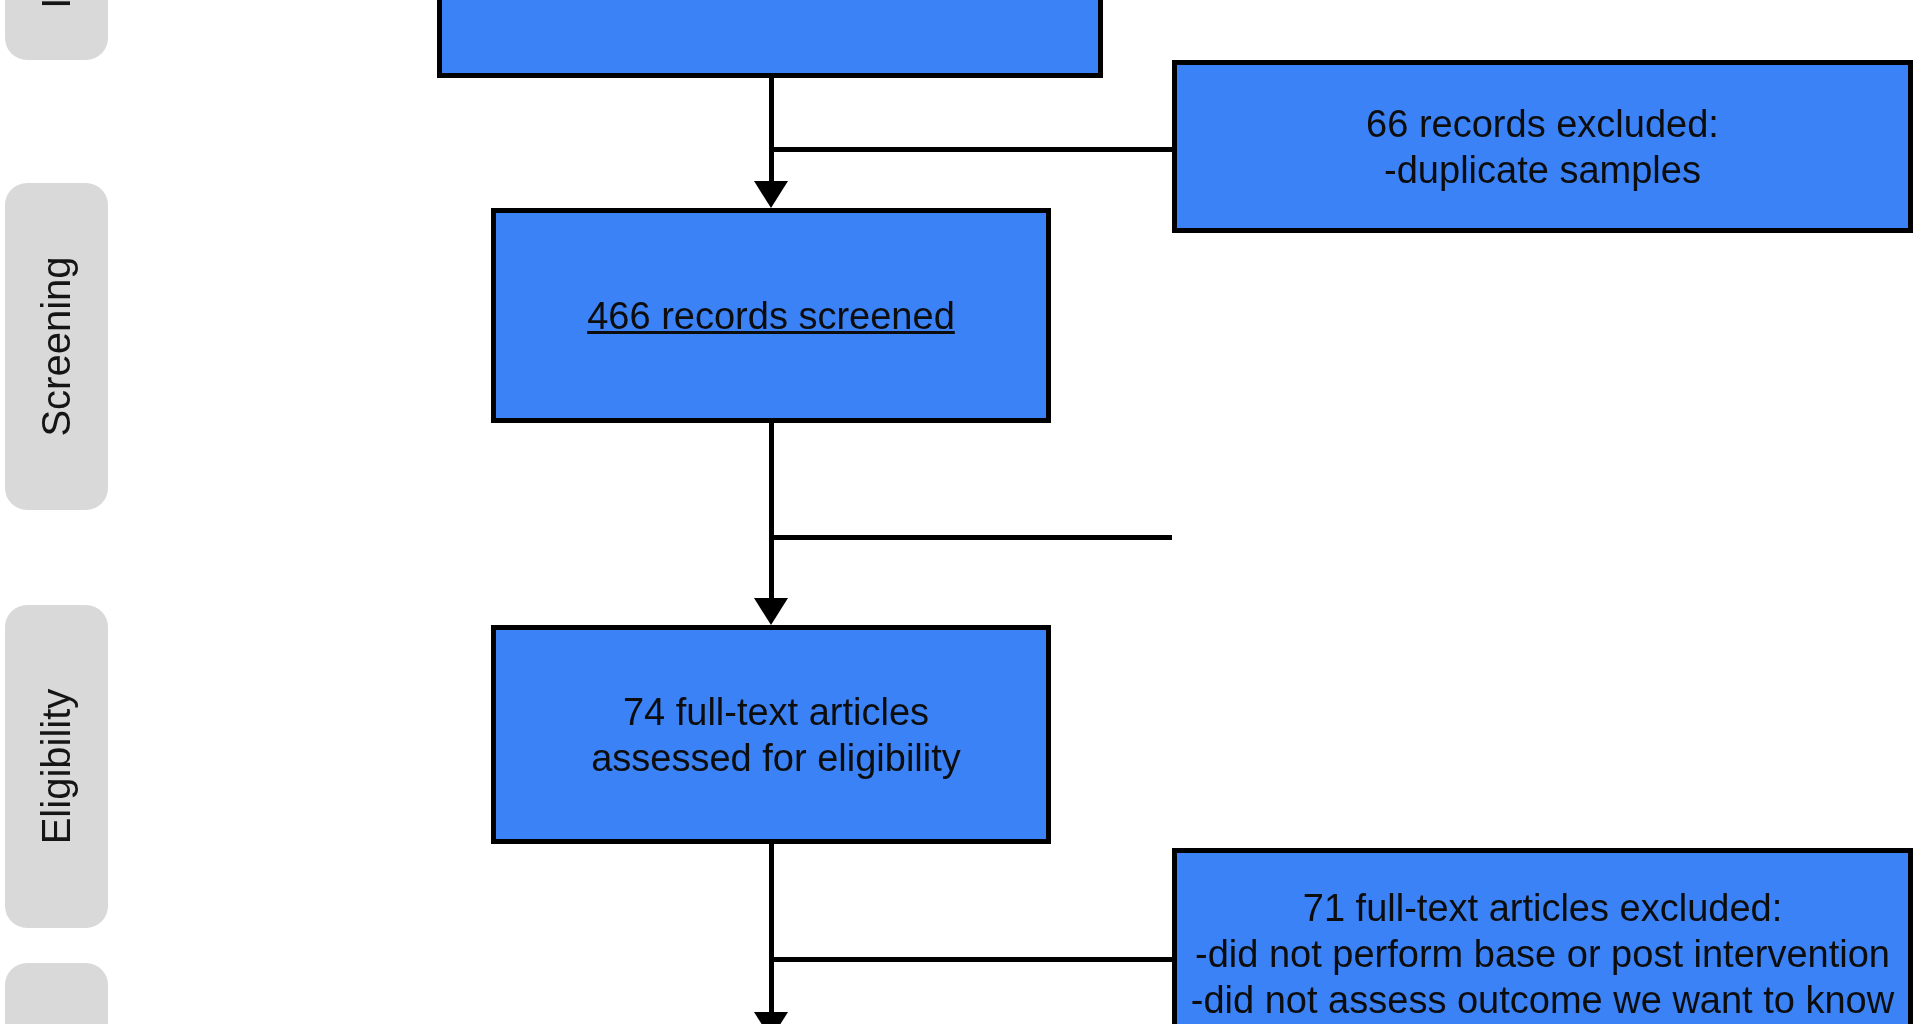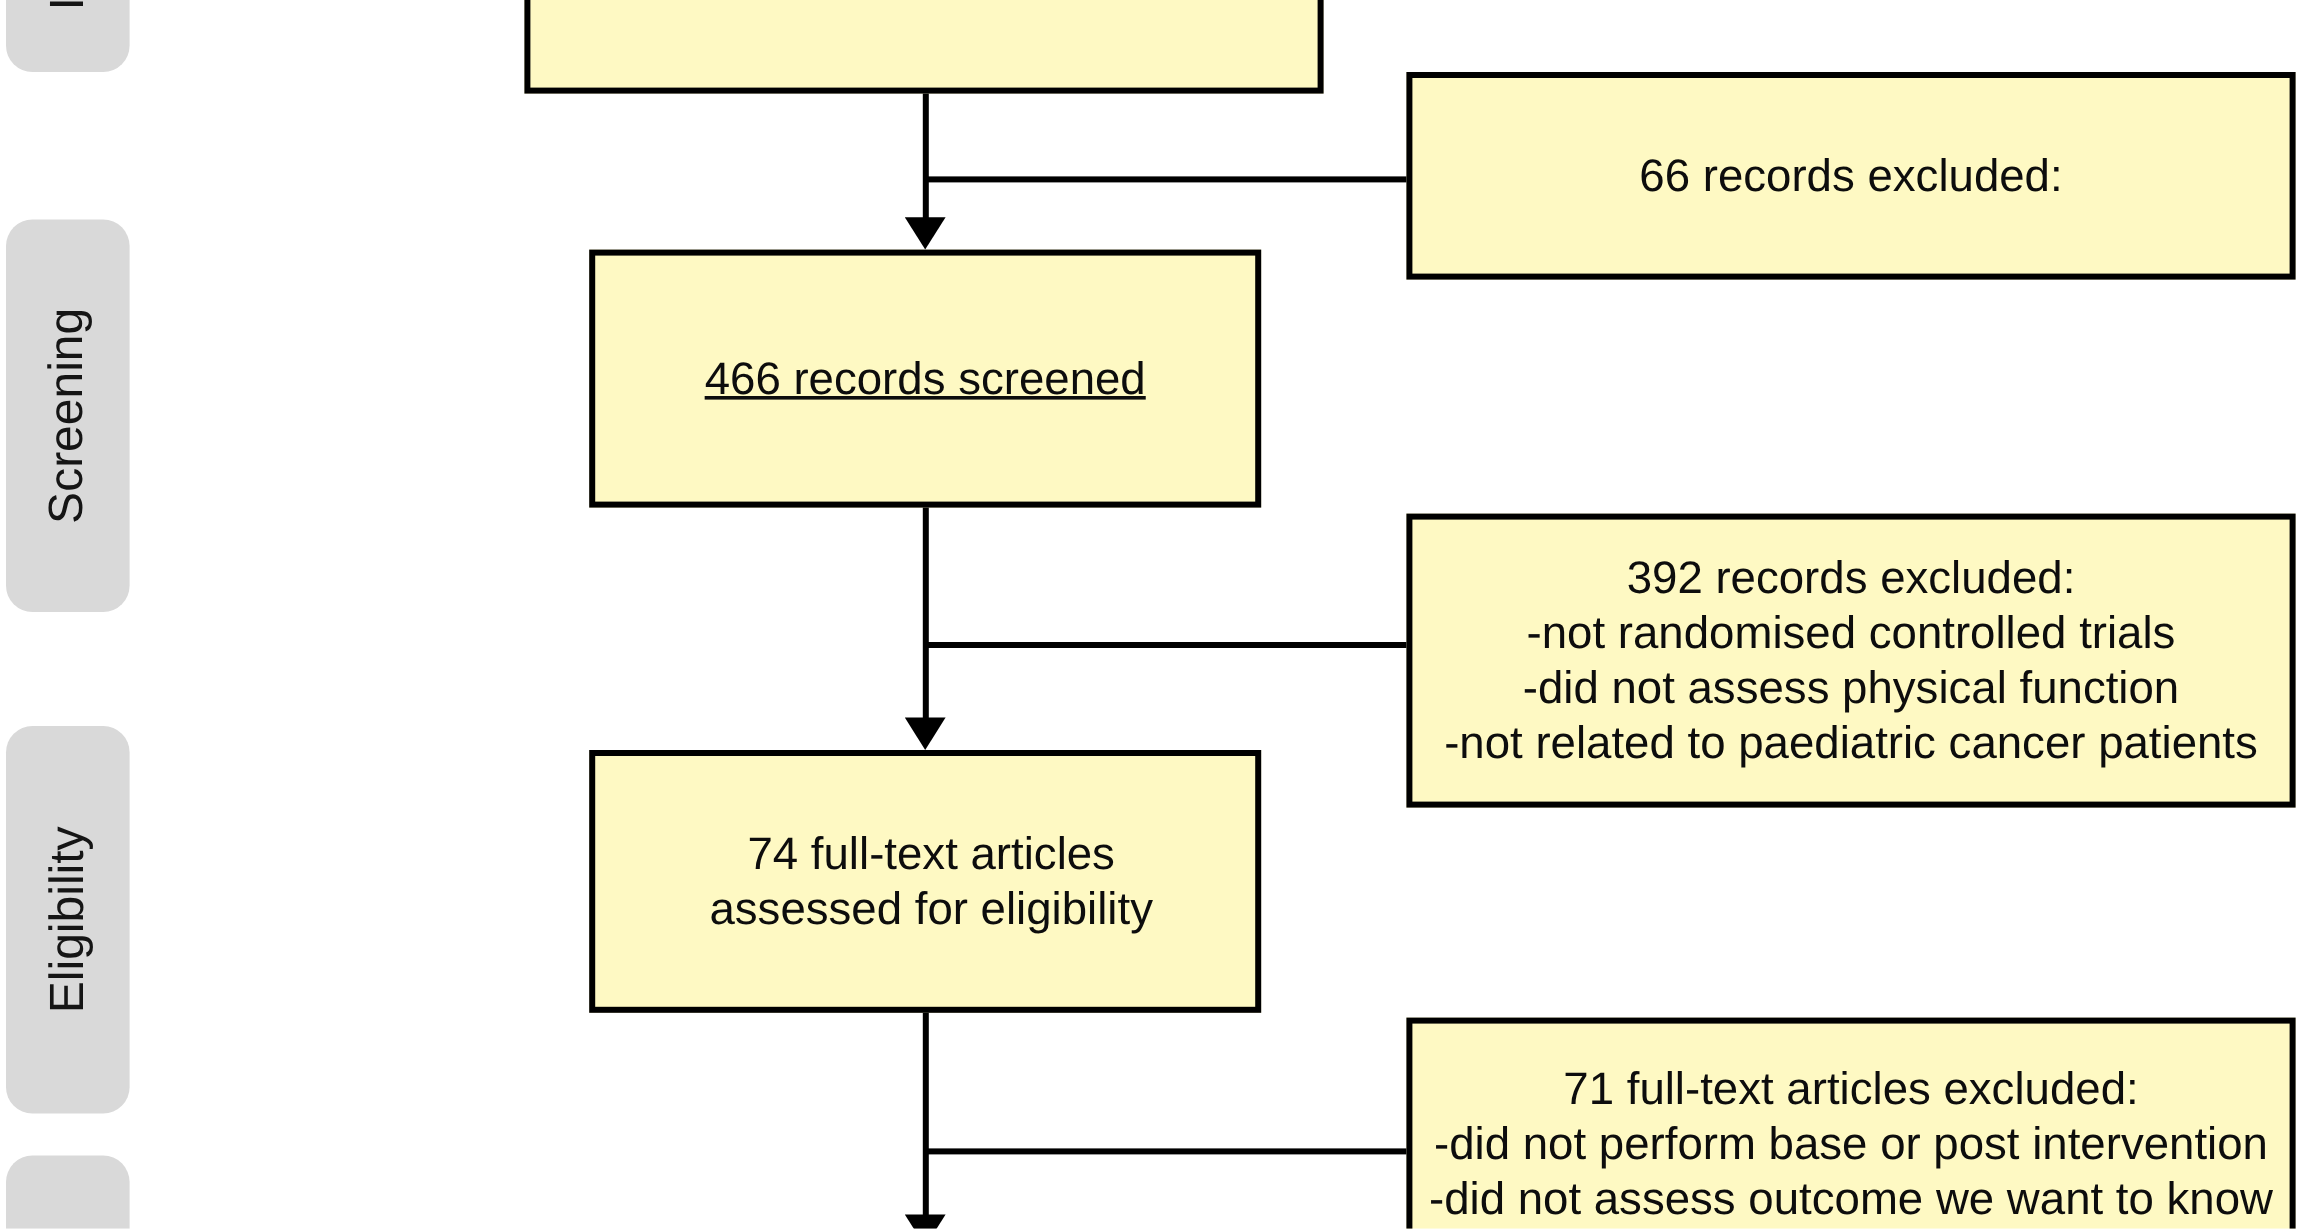--- a/index.html
+++ b/index.html
@@ -30,21 +30,21 @@
   .stage-label {
     transform: rotate(-90deg);
     white-space: nowrap;
     font-size: 40px;
     color: #151515;
   }
   
   .fbox {
     position: absolute;
     box-sizing: border-box;
-    background: #fef9c3;
+    background: #3b82f6;
     border: 5px solid #000000;
     display: flex;
     flex-direction: column;
     align-items: center;
     justify-content: center;
     text-align: center;
     font-size: 38px;
     line-height: 46px;
   }
   .fbox .bline { white-space: nowrap; }
@@ -92,28 +92,23 @@
     <div class="bline">466 records screened</div>
   </div>
 
   <div class="fbox" style="left:491px; top:625px; width:560px; height:219px;padding-left:10px;">
     <div class="bline">74 full-text articles</div>
     <div class="bline">assessed for eligibility</div>
   </div>
 
   <div class="fbox" style="left:1172px; top:60px; width:741px; height:173px;">
     <div class="bline">66 records excluded:</div>
+    <div class="bline">-duplicate samples</div>
   </div>
 
-  <div class="fbox" style="left:1172px; top:428px; width:741px; height:245px;">
-    <div class="bline">392 records excluded:</div>
-    <div class="bline">-not randomised controlled trials</div>
-    <div class="bline">-did not assess physical function</div>
-    <div class="bline">-not related to paediatric cancer patients</div>
-  </div>
 
   <div class="fbox top-align" style="left:1172px; top:848px; width:741px; height:272px;">
     <div class="bline">71 full-text articles excluded:</div>
     <div class="bline">-did not perform base or post intervention</div>
     <div class="bline">-did not assess outcome we want to know</div>
   </div>
 
   <div class="cline" style="left:769px; top:78px; width:5px; height:106px;"></div>
   <div class="arrowhead" style="left:754px; top:181px;"></div>
   <div class="cline" style="left:771px; top:147px; width:401px; height:5px;"></div>

